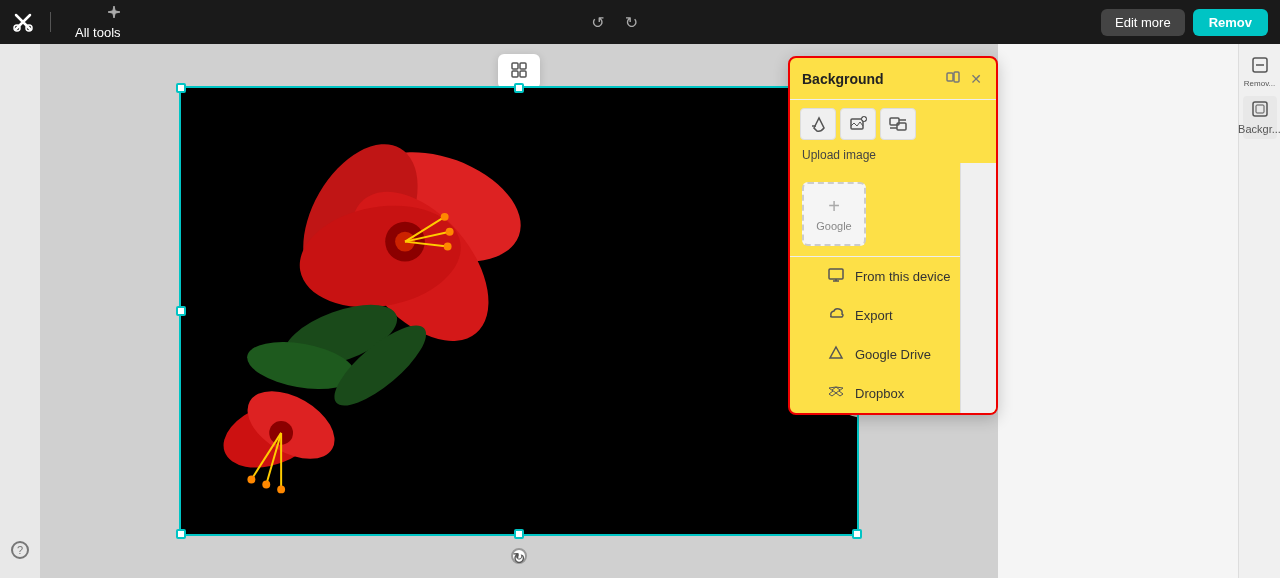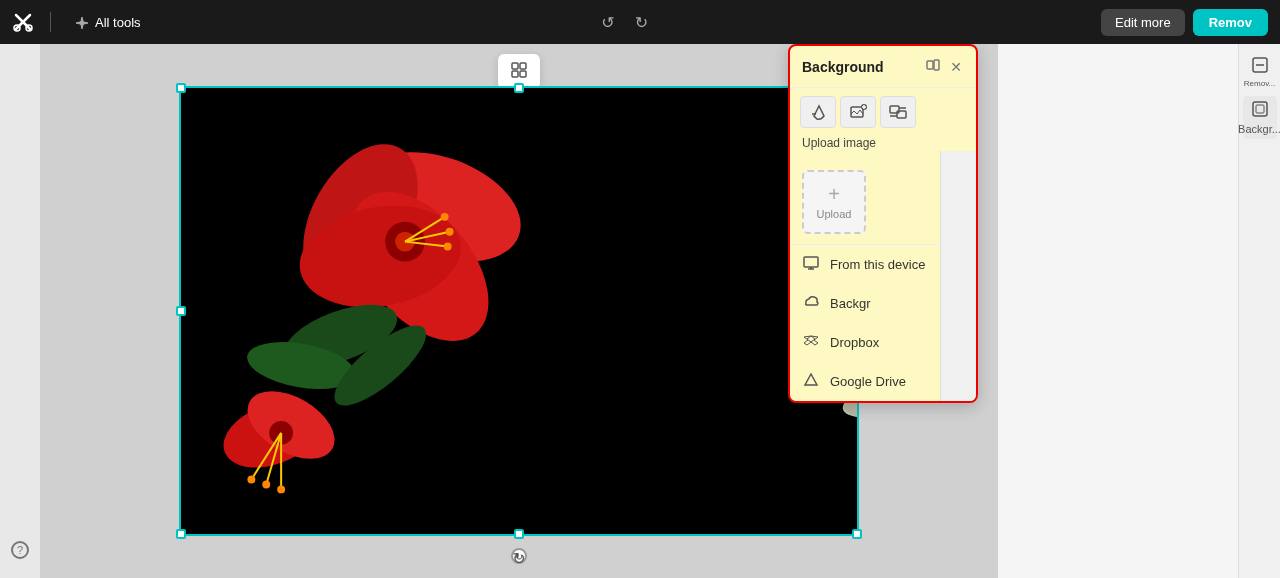--- a/index.html
+++ b/index.html
@@ -44,20 +44,21 @@
       display: flex;
       align-items: flex-end;
       gap: 6px;
       color: #fff;
       font-size: 13px;
       background: none;
       border: none;
       cursor: pointer;
       padding: 4px 8px;
       border-radius: 4px;
+      flex-direction: column;
     }
     .topbar-center {
       display: flex;
       align-items: center;
       gap: 8px;
     }
     .undo-redo-btn {
       background: none;
       border: none;
       color: #aaa;
@@ -264,24 +265,24 @@
     .mini-tool-btn .mini-icon {
       font-size: 14px;
     }
     .mini-tool-active {
       background: #e8e8e8;
     }
 
     
     .bg-panel {
       position: absolute;
-      top: 0;
+      top: 12px;
       left: -210px;
-      width: 190px;
-      background: #fef9c3;
+      width: 210px;
+      background: #fde047;
       border: 2px solid #e00;
       border-radius: 8px;
       box-shadow: 0 4px 16px rgba(0,0,0,0.2);
       z-index: 100;
       overflow: hidden;
     }
     .bg-panel-header {
       display: flex;
       align-items: center;
       justify-content: space-between;
@@ -353,20 +354,21 @@
     }
     .bg-upload-plus {
       font-size: 20px;
       color: #aaa;
       line-height: 1;
     }
 
     
     .bg-upload-options {
       border-top: 1px solid #eee;
+      padding-left: 25px;
     }
     .bg-upload-option {
       display: flex;
       align-items: center;
       gap: 10px;
       padding: 10px 12px;
       cursor: pointer;
       font-size: 13px;
       color: #333;
       background: none;
@@ -562,59 +564,59 @@
             <path d="M10 5 L17 5" stroke="#555" stroke-width="1.5"></path>
             <path d="M1 13 L8 13" stroke="#555" stroke-width="1.5"></path>
           </svg>
         </div>
       </div>
 
       <div class="bg-upload-section">
         <div class="bg-upload-label">Upload image</div>
         <button class="bg-upload-btn">
           <span class="bg-upload-plus">+</span>
-          <span>Upload</span>
+          <span>Google</span>
         </button>
       </div>
 
       <div class="bg-upload-options">
         <button class="bg-upload-option">
           <span class="option-icon">
             <svg width="16" height="16" viewBox="0 0 16 16" fill="none">
               <rect x="1" y="2" width="14" height="10" rx="1" stroke="#555" stroke-width="1.5"></rect>
               <line x1="5" y1="14" x2="11" y2="14" stroke="#555" stroke-width="1.5"></line>
               <line x1="8" y1="12" x2="8" y2="14" stroke="#555" stroke-width="1.5"></line>
             </svg>
           </span>
           <span>From this device</span>
         </button>
         <button class="bg-upload-option">
           <span class="option-icon">
             <svg width="16" height="16" viewBox="0 0 16 16" fill="none">
               <path d="M3 10 Q2 6 6 5 Q7 2 11 3 Q15 4 14 8 Q16 9 14 11 H4 Q2 11 3 10Z" stroke="#555" stroke-width="1.5" fill="none"></path>
             </svg>
           </span>
-          <span>Backgr</span>
+          <span>Export</span>
+        </button>
+        <button class="bg-upload-option">
+          <span class="option-icon">
+            <svg width="16" height="16" viewBox="0 0 16 16" fill="none">
+              <path d="M8 2 L14 13 H2 Z" stroke="#555" stroke-width="1.5" fill="none"></path>
+            </svg>
+          </span>
+          <span>Google Drive</span>
         </button>
         <button class="bg-upload-option">
           <span class="option-icon">
             <svg width="16" height="16" viewBox="0 0 16 16" fill="none">
               <path d="M8 3 L4 6 L8 9 L4 12 L1 10 L5 7 L1 4 Z" stroke="#555" stroke-width="1" fill="none"></path>
               <path d="M8 3 L12 6 L8 9 L12 12 L15 10 L11 7 L15 4 Z" stroke="#555" stroke-width="1" fill="none"></path>
             </svg>
           </span>
           <span>Dropbox</span>
-        </button>
-        <button class="bg-upload-option">
-          <span class="option-icon">
-            <svg width="16" height="16" viewBox="0 0 16 16" fill="none">
-              <path d="M8 2 L14 13 H2 Z" stroke="#555" stroke-width="1.5" fill="none"></path>
-            </svg>
-          </span>
-          <span>Google Drive</span>
         </button>
       </div>
 
       <div class="bg-thumbnail-strip"></div>
     </div>
 
   </div>
 
   <div class="right-mini-toolbar">
     <button class="mini-tool-btn">

